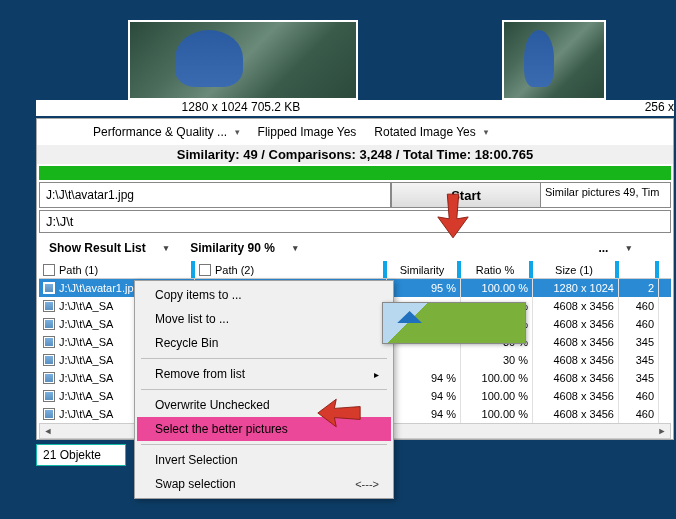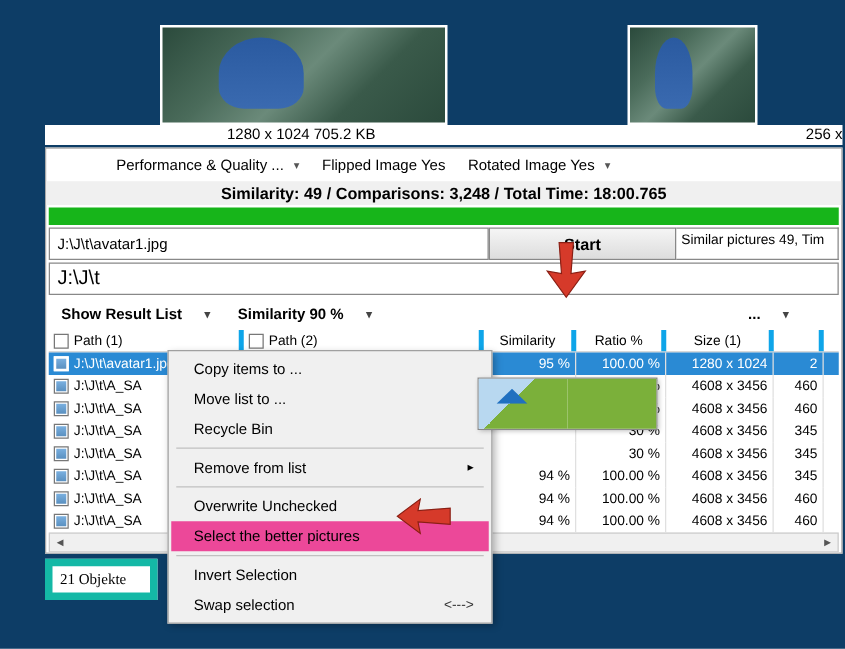--- a/index.html
+++ b/index.html
@@ -113,21 +113,21 @@
     border-left: none;
     padding: 3px 4px;
     font-size: 11px;
     white-space: nowrap;
     overflow: hidden;
   }
   .dir-input {
     margin: 2px;
     border: 1px solid #888;
     padding: 3px 6px;
-    font-size: 16px;
+    font-size: 13px;
   }
   .filter-row {
     display: flex;
     align-items: center;
     padding: 3px 6px;
     gap: 10px;
     height: 26px;
   }
   .filter-item {
     display: flex;
@@ -200,26 +200,25 @@
   .sb-left, .sb-right {
     width: 16px;
     display: flex;
     align-items: center;
     justify-content: center;
     font-size: 9px;
     color: #555;
   }
   .obj-count {
     background: #fff;
-    border: 6px solid #14b8a6;
+    border: 1px solid #14b8a6;
     margin: 4px 2px 2px 36px;
     padding: 3px 6px;
     font-size: 12px;
     width: 90px;
-    font-family: Liberation Serif, serif;
   }
 
   
   .ctx {
     position: absolute;
     top: 280px;
     left: 134px;
     width: 260px;
     background: #f0f0f0;
     border: 1px solid #a0a0a0;

